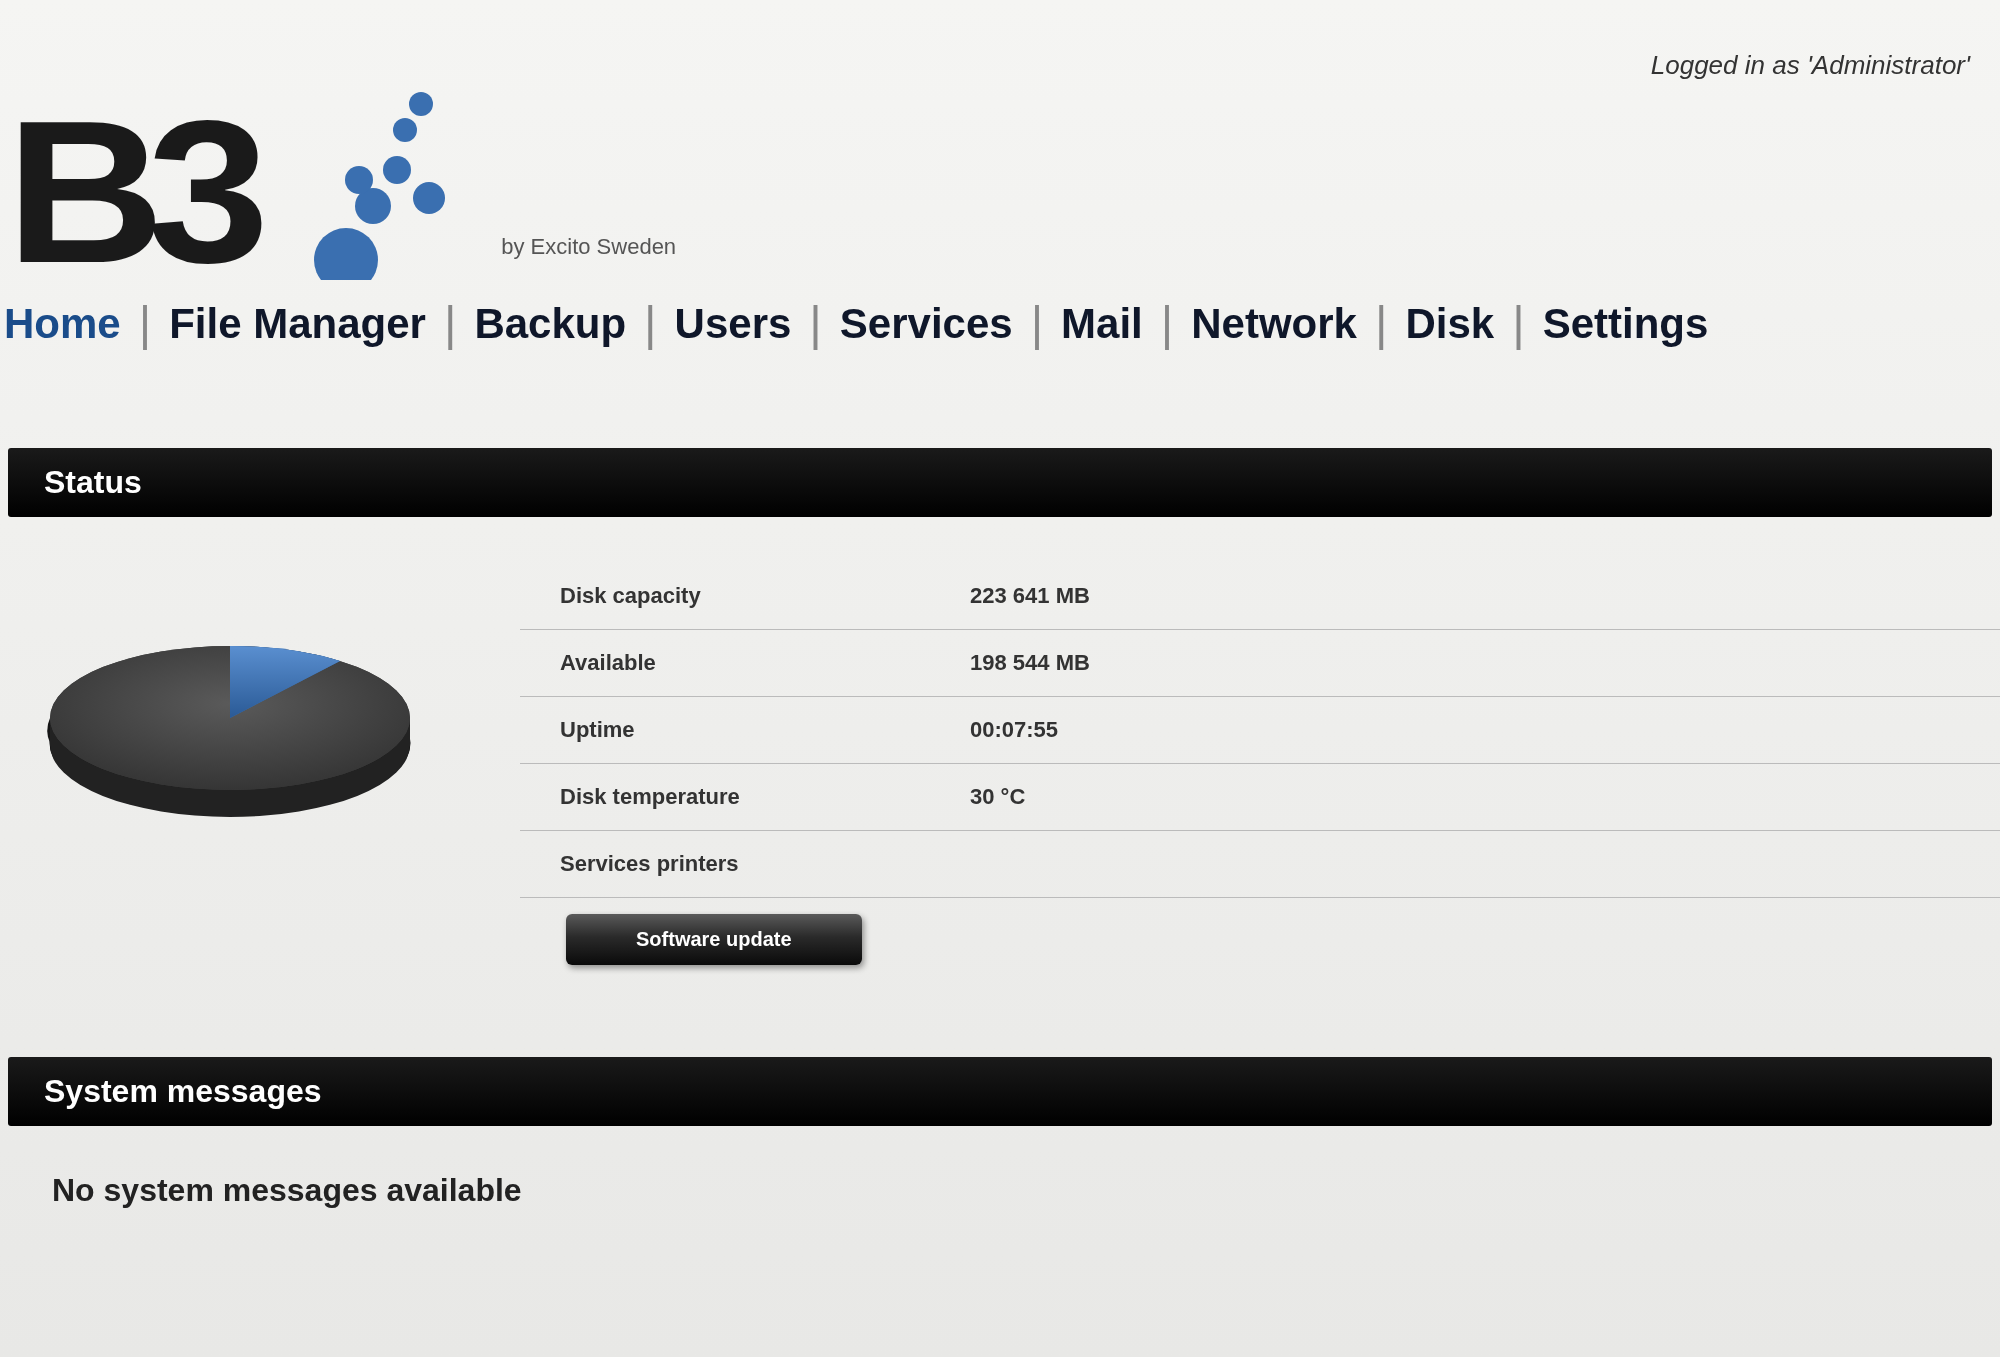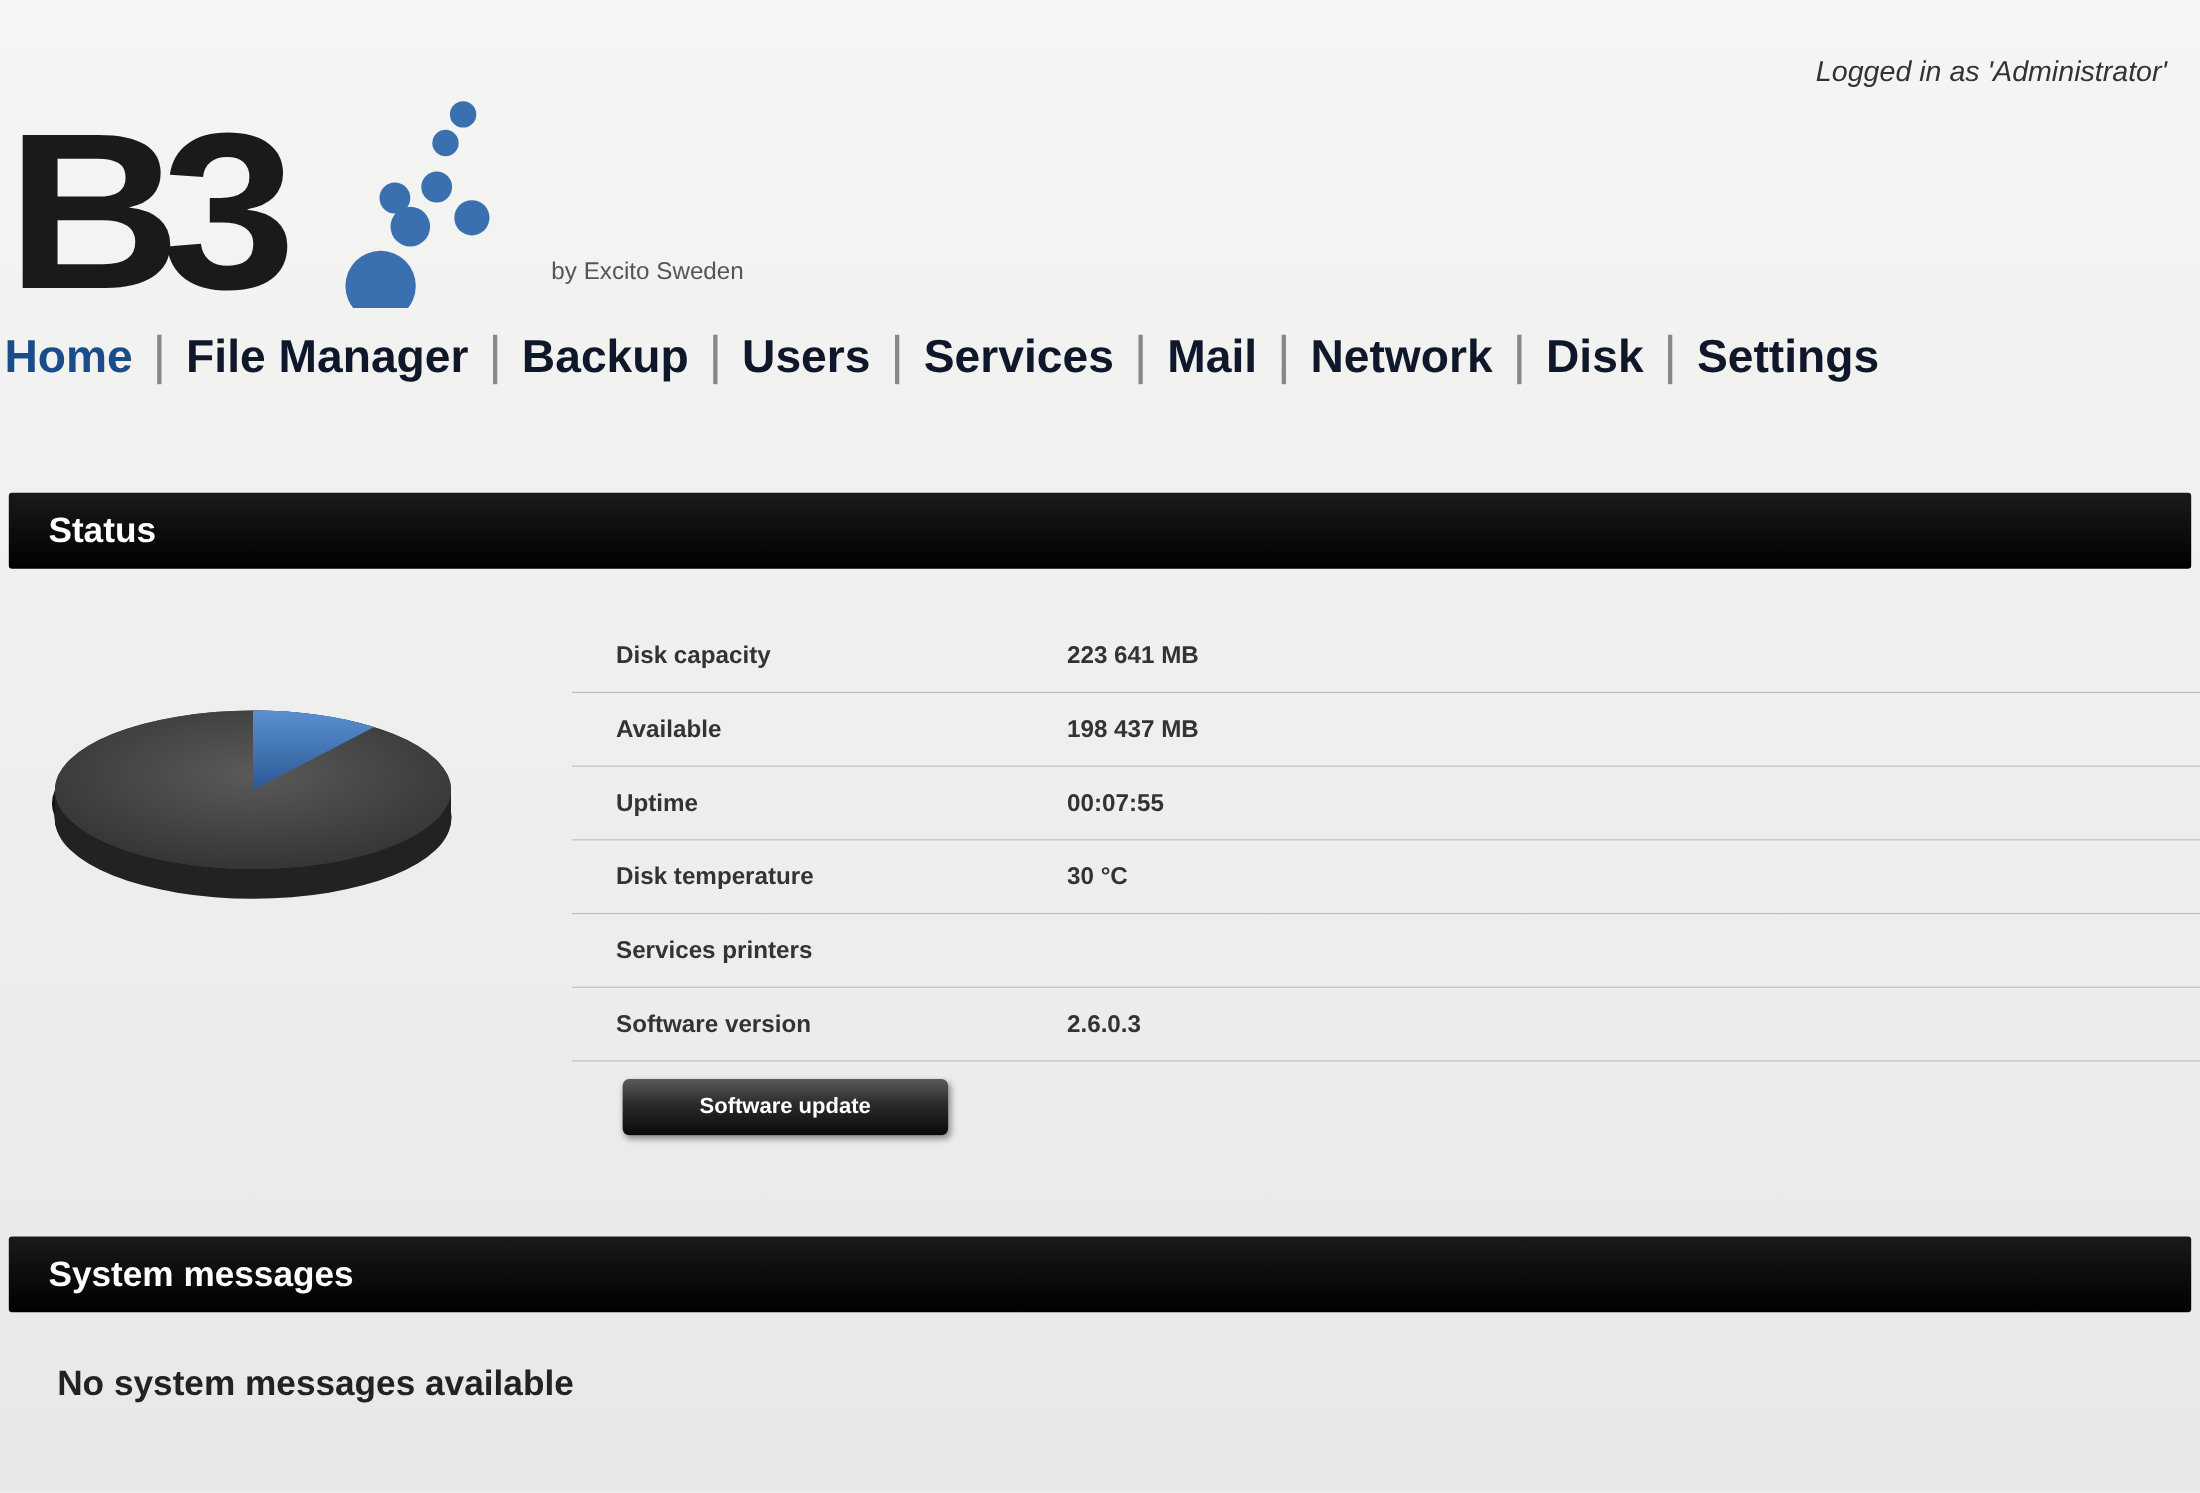--- a/index.html
+++ b/index.html
@@ -208,37 +208,33 @@
     </svg>
   </div>
 
   <div class="status-table">
     <div class="status-row">
       <div class="status-label">Disk capacity</div>
       <div class="status-value">223 641 MB</div>
     </div>
     <div class="status-row">
       <div class="status-label">Available</div>
-      <div class="status-value">198 437 MB</div>
+      <div class="status-value">198 544 MB</div>
     </div>
     <div class="status-row">
       <div class="status-label">Uptime</div>
       <div class="status-value">00:07:55</div>
     </div>
     <div class="status-row">
       <div class="status-label">Disk temperature</div>
       <div class="status-value">30 °C</div>
     </div>
     <div class="status-row">
       <div class="status-label">Services printers</div>
       <div class="status-value"></div>
-    </div>
-    <div class="status-row">
-      <div class="status-label">Software version</div>
-      <div class="status-value">2.6.0.3</div>
     </div>
     <button class="update-btn">Software update</button>
   </div>
 </div>
 
 <div class="section-bar messages">System messages</div>
 
 <div class="msg-body">No system messages available</div>
 
 </body></html>

